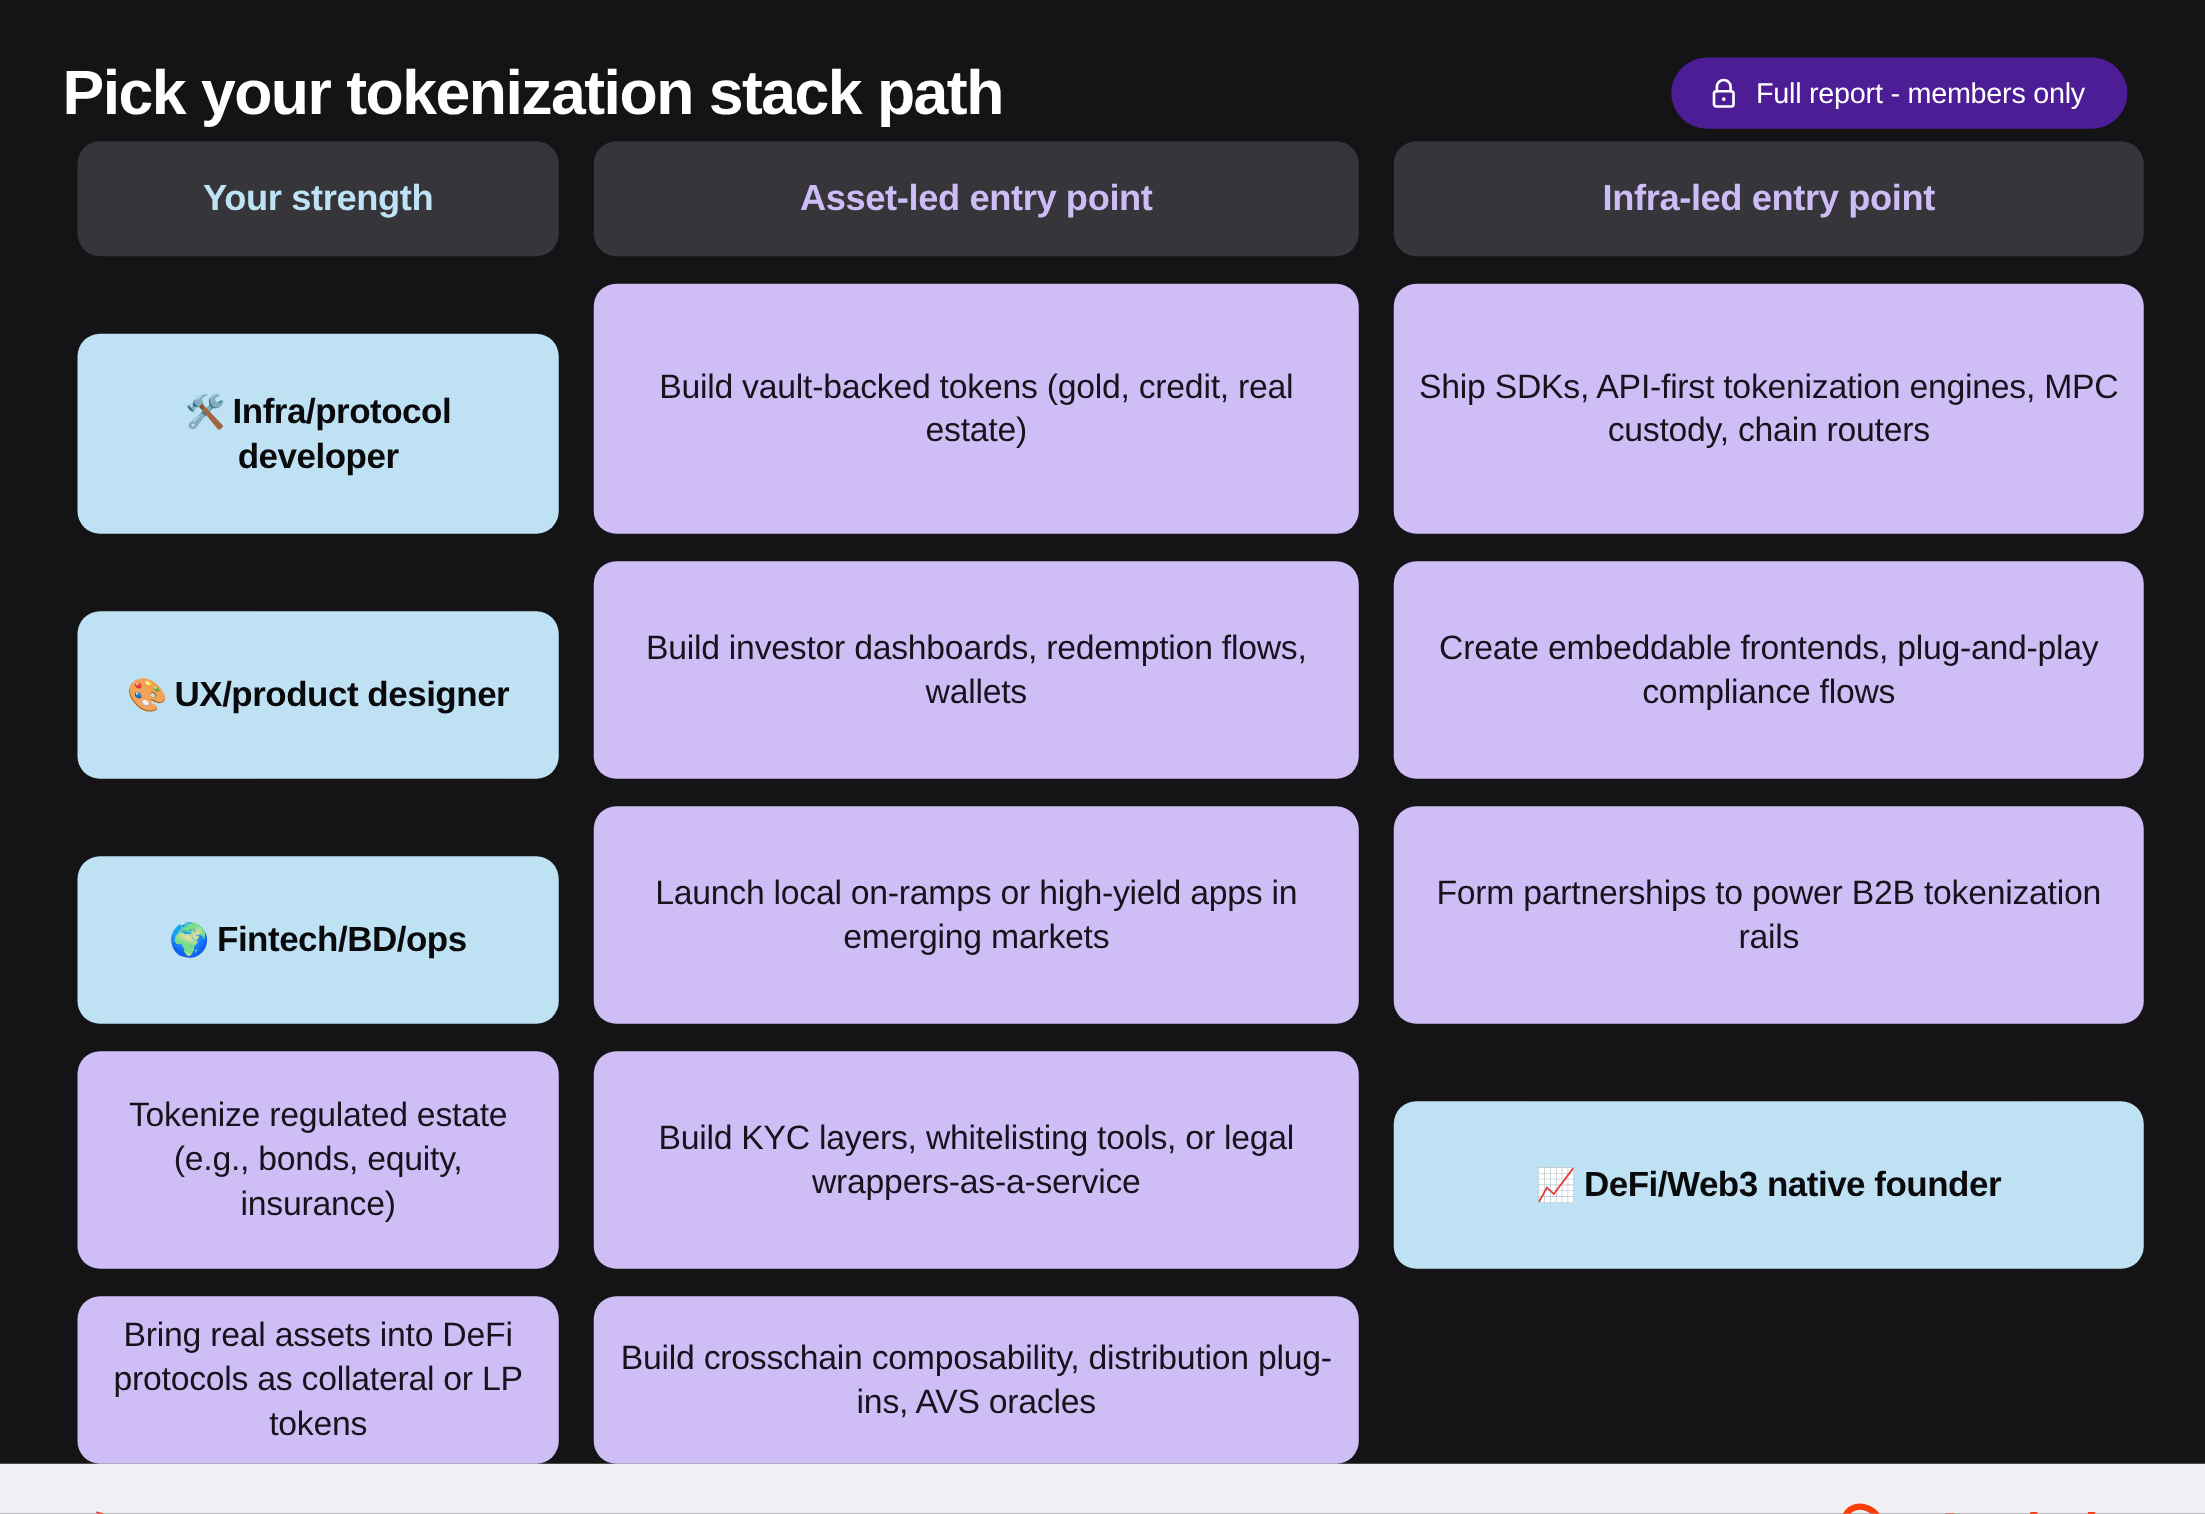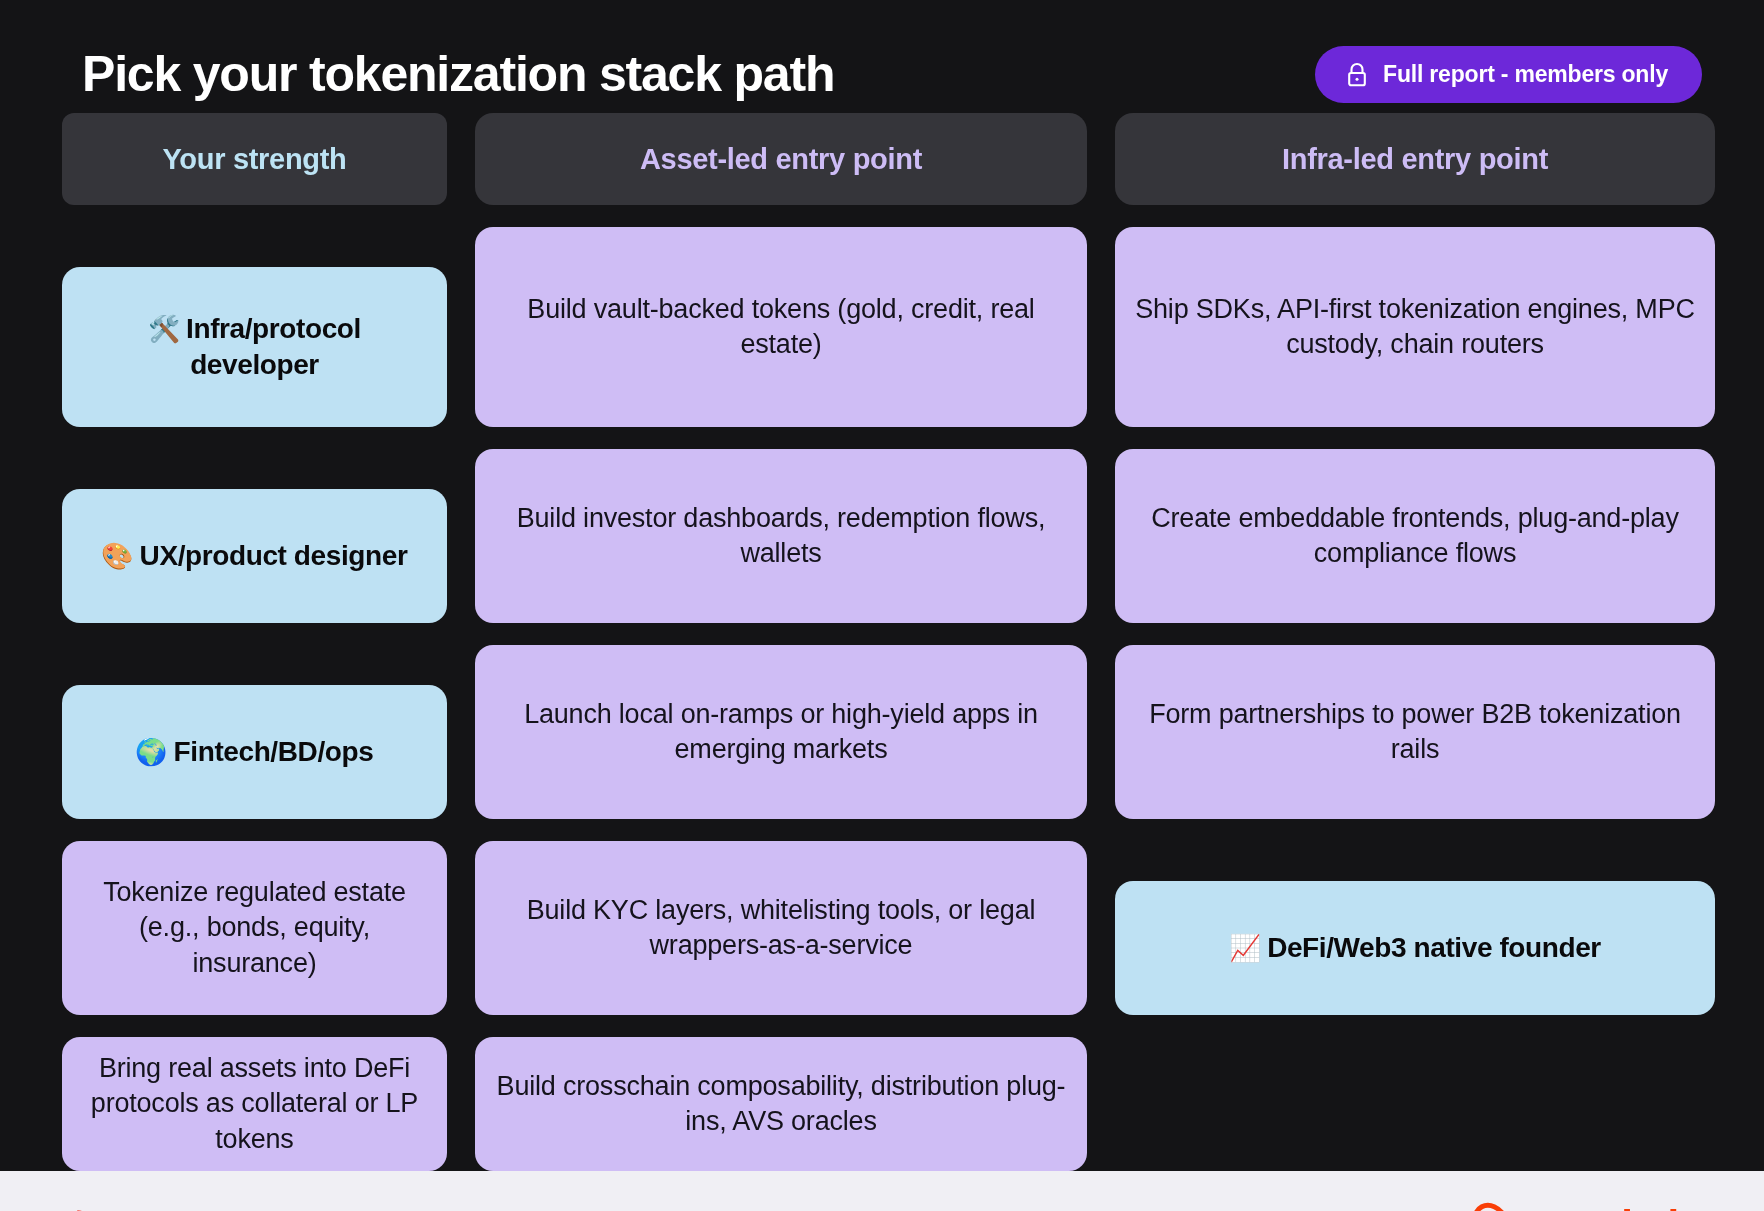--- a/index.html
+++ b/index.html
@@ -23,44 +23,44 @@
     background: #141416;
     display: flex;
     flex-direction: column;
   }
 
   
   .header {
     display: flex;
     align-items: center;
     justify-content: space-between;
-    padding: 46px 62px 0 82px;
+    padding: 46px 62px 0 50px;
     height: 136px;
     text-align: center;
   }
 
   .page-title {
     font-size: 50px;
     font-weight: bold;
     letter-spacing: -1.2px;
     color: #ffffff;
     line-height: 1.05;
     white-space: nowrap;
   }
 
   .members-badge {
     display: inline-flex;
     align-items: center;
     gap: 14px;
-    background: #6d28d9;
+    background: #4c1d95;
     color: #ffffff;
     border-radius: 999px;
     padding: 15px 34px 15px 30px;
     font-size: 23px;
-    font-weight: bold;
+    font-weight: normal;
     letter-spacing: -0.2px;
     white-space: nowrap;
   }
 
   .lock-icon {
     display: inline-flex;
     align-items: center;
     justify-content: center;
     width: 24px;
     height: 26px;
@@ -90,21 +90,21 @@
   }
 
   
   .head-cell {
     background: #35353A;
     height: 92px;
     font-size: 29px;
     font-weight: bold;
     letter-spacing: -0.3px;
   }
-  .head-strength { color: #BDE3F4; border-radius: 12px; }
+  .head-strength { color: #BDE3F4; }
   .head-asset,
   .head-infra { color: #CDBCF5; }
 
   
   .strength-cell {
     background: #BEE1F3;
     color: #0A0A0C;
     min-height: 160px;
     font-size: 28px;
     font-weight: bold;

